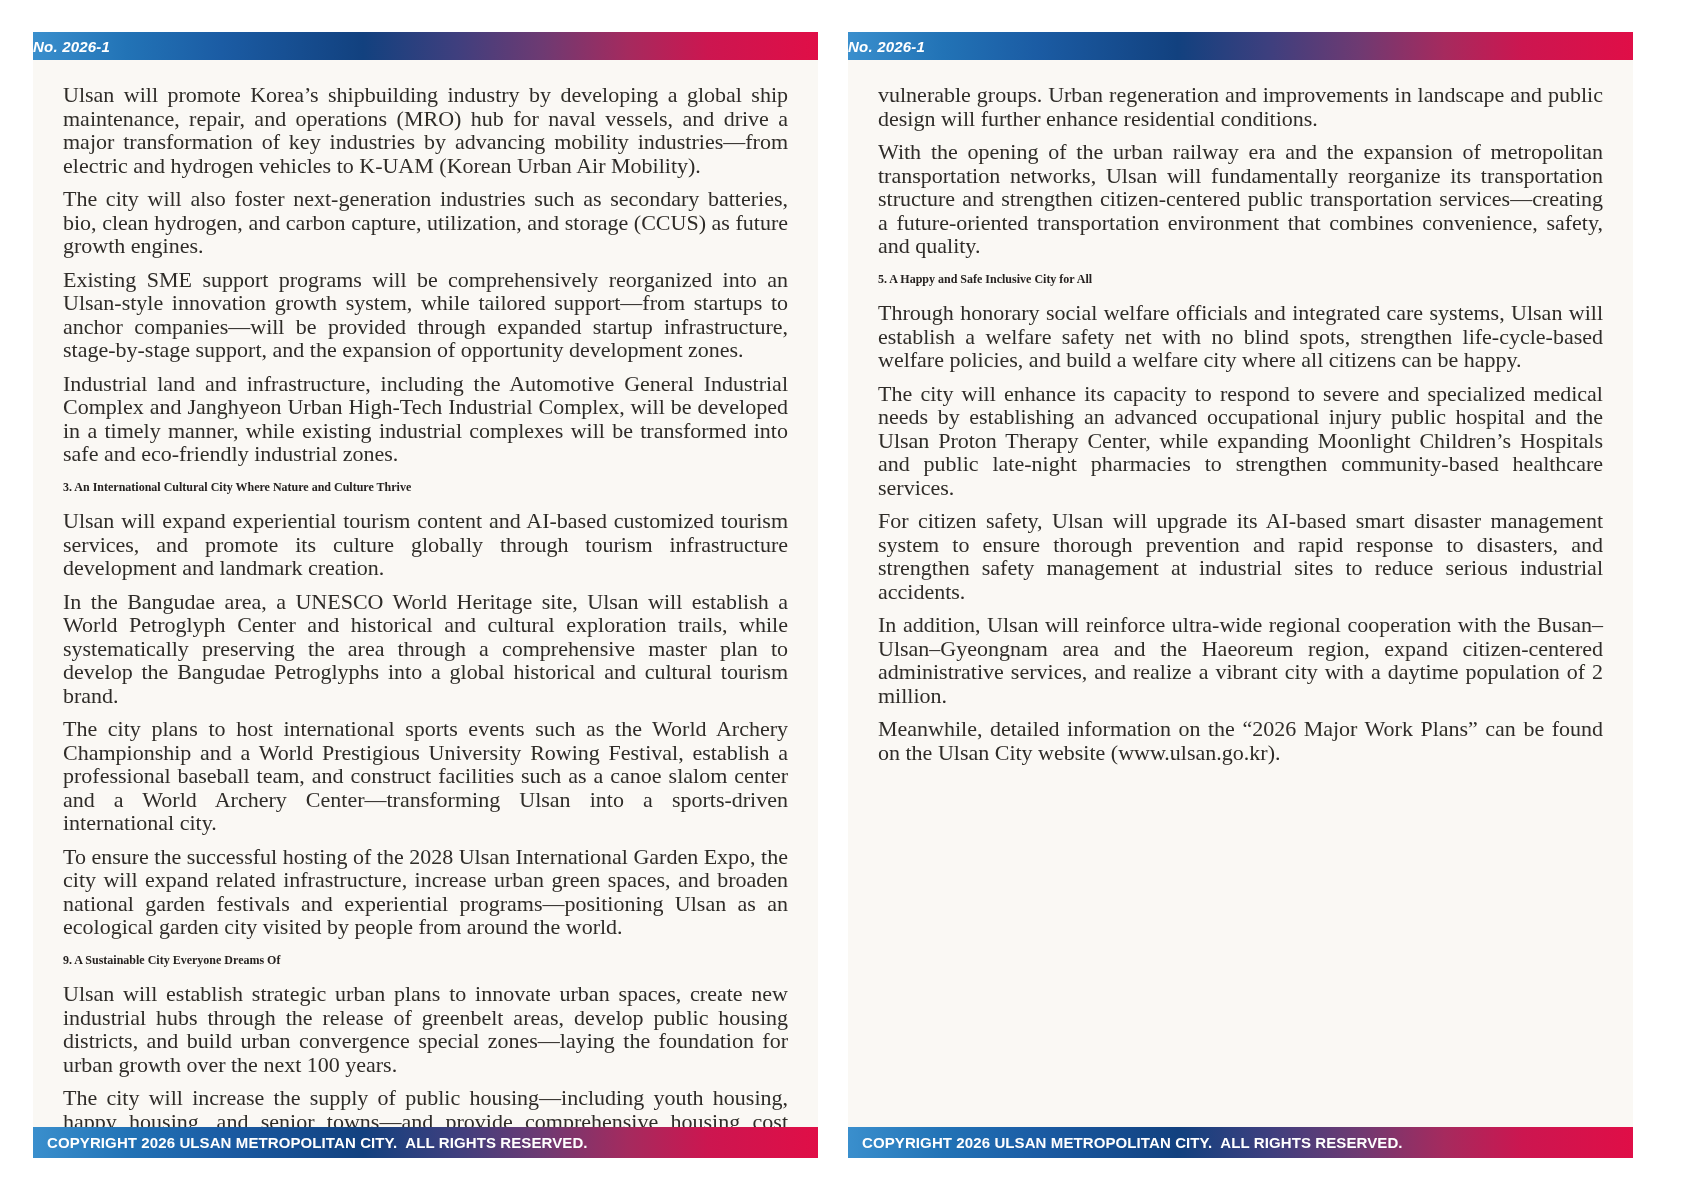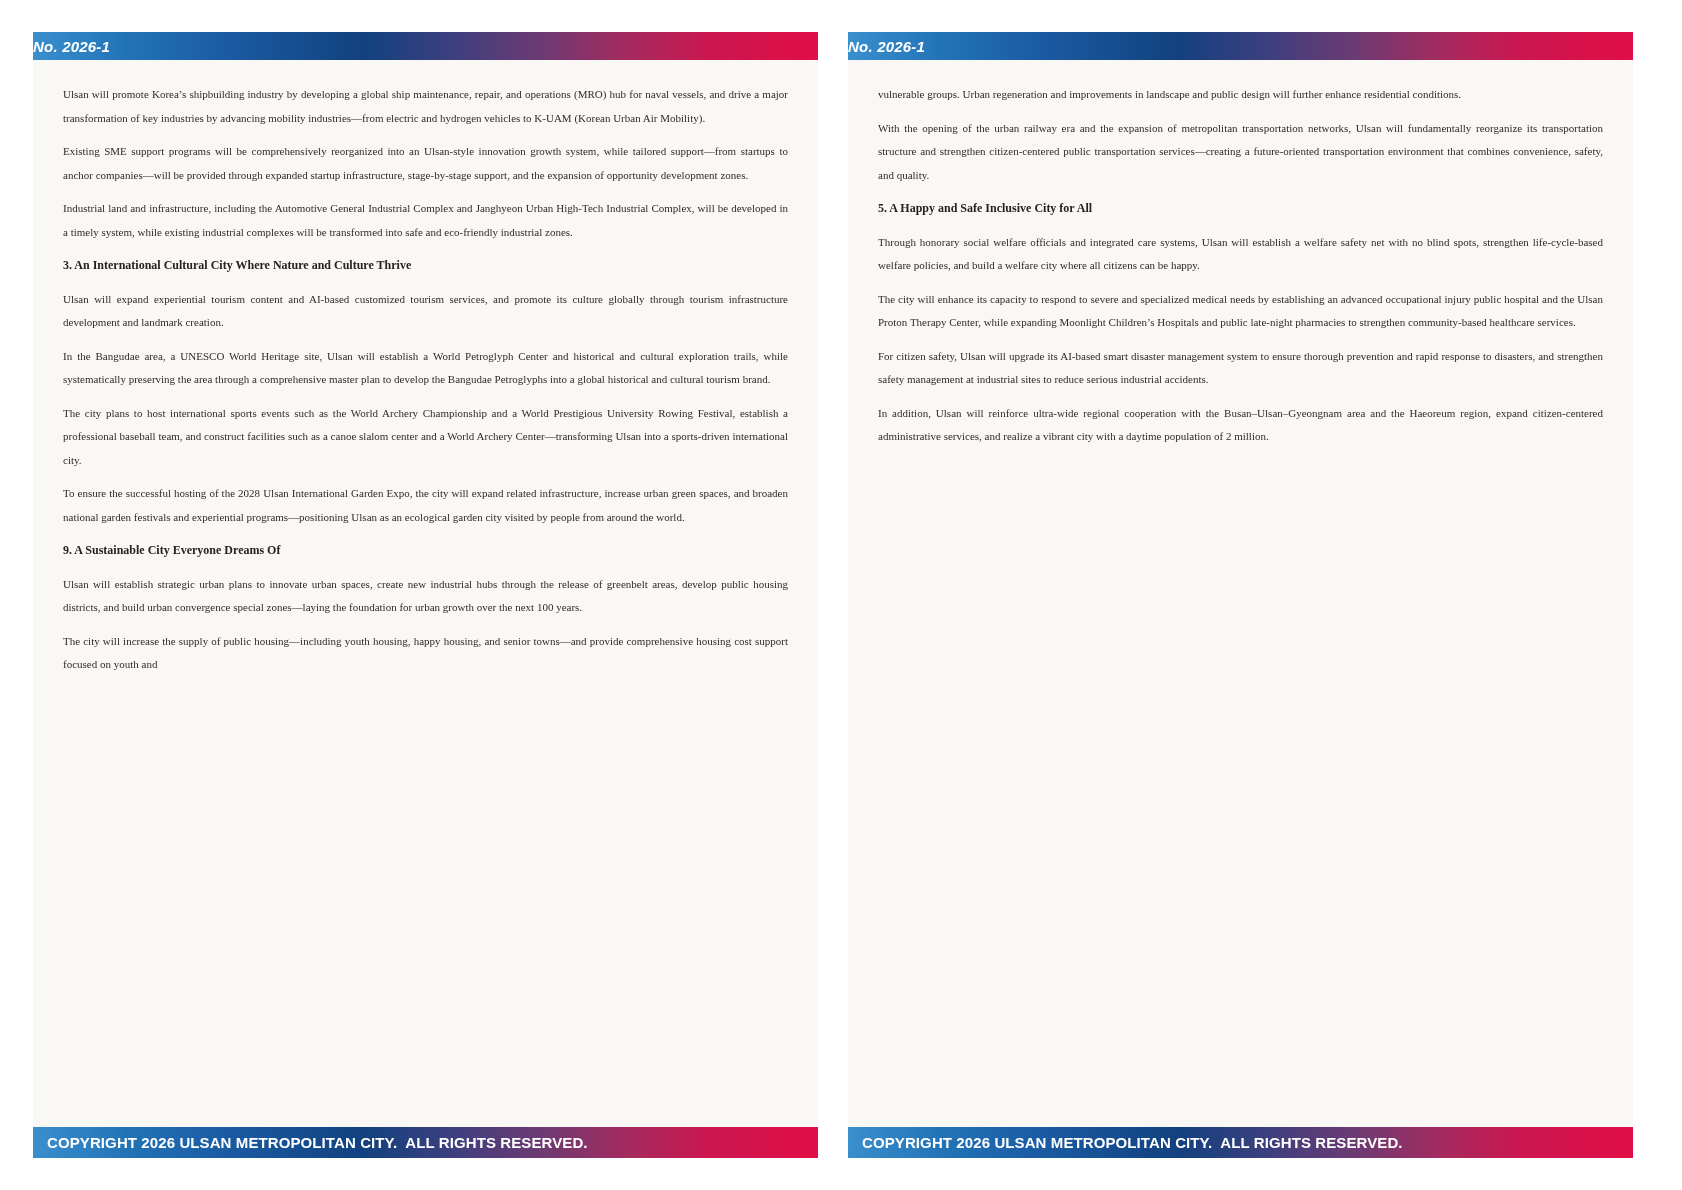--- a/index.html
+++ b/index.html
@@ -48,21 +48,21 @@
     white-space: pre;
   }
   .content {
     position: absolute;
     top: 28px; left: 0; right: 0;
     padding: 23px 30px 0 30px;
     color: #2f2c28;
   }
   .content p {
     margin: 0 0 10px 0;
-    font-size: 11px;
+    font-size: 22px;
     line-height: 23.5px;
     text-align: justify;
   }
   .content p.heading {
     font-weight: 700;
     font-size: 12px;
     color: #262220;
     text-align: left;
     margin: 3px 0 10px 0;
   }
@@ -71,22 +71,23 @@
 <body>
 
 <div class="canvas">
 
   <section class="page left">
     <header class="bar top">
       <span class="doc-no">No. 2026-1</span>
     </header>
     <div class="content">
       <p>Ulsan will promote Korea’s shipbuilding industry by developing a global ship maintenance, repair, and operations (MRO) hub for naval vessels, and drive a major transformation of key industries by advancing mobility industries—from electric and hydrogen vehicles to K-UAM (Korean Urban Air Mobility).</p>
+      <p>The city will also foster next-generation industries such as secondary batteries, bio, clean hydrogen, and carbon capture, utilization, and storage (CCUS) as future growth engines.</p>
       <p>Existing SME support programs will be comprehensively reorganized into an Ulsan-style innovation growth system, while tailored support—from startups to anchor companies—will be provided through expanded startup infrastructure, stage-by-stage support, and the expansion of opportunity development zones.</p>
-      <p>Industrial land and infrastructure, including the Automotive General Industrial Complex and Janghyeon Urban High-Tech Industrial Complex, will be developed in a timely system, while existing industrial complexes will be transformed into safe and eco-friendly industrial zones.</p>
+      <p>Industrial land and infrastructure, including the Automotive General Industrial Complex and Janghyeon Urban High-Tech Industrial Complex, will be developed in a timely manner, while existing industrial complexes will be transformed into safe and eco-friendly industrial zones.</p>
       <p class="heading">3. An International Cultural City Where Nature and Culture Thrive</p>
       <p>Ulsan will expand experiential tourism content and AI-based customized tourism services, and promote its culture globally through tourism infrastructure development and landmark creation.</p>
       <p>In the Bangudae area, a UNESCO World Heritage site, Ulsan will establish a World Petroglyph Center and historical and cultural exploration trails, while systematically preserving the area through a comprehensive master plan to develop the Bangudae Petroglyphs into a global historical and cultural tourism brand.</p>
       <p>The city plans to host international sports events such as the World Archery Championship and a World Prestigious University Rowing Festival, establish a professional baseball team, and construct facilities such as a canoe slalom center and a World Archery Center—transforming Ulsan into a sports-driven international city.</p>
       <p>To ensure the successful hosting of the 2028 Ulsan International Garden Expo, the city will expand related infrastructure, increase urban green spaces, and broaden national garden festivals and experiential programs—positioning Ulsan as an ecological garden city visited by people from around the world.</p>
       <p class="heading">9. A Sustainable City Everyone Dreams Of</p>
       <p>Ulsan will establish strategic urban plans to innovate urban spaces, create new industrial hubs through the release of greenbelt areas, develop public housing districts, and build urban convergence special zones—laying the foundation for urban growth over the next 100 years.</p>
       <p>The city will increase the supply of public housing—including youth housing, happy housing, and senior towns—and provide comprehensive housing cost support focused on youth and</p>
     </div>
     <footer class="bar bottom">
@@ -99,19 +100,20 @@
       <span class="doc-no">No. 2026-1</span>
     </header>
     <div class="content">
       <p>vulnerable groups. Urban regeneration and improvements in landscape and public design will further enhance residential conditions.</p>
       <p>With the opening of the urban railway era and the expansion of metropolitan transportation networks, Ulsan will fundamentally reorganize its transportation structure and strengthen citizen-centered public transportation services—creating a future-oriented transportation environment that combines convenience, safety, and quality.</p>
       <p class="heading">5. A Happy and Safe Inclusive City for All</p>
       <p>Through honorary social welfare officials and integrated care systems, Ulsan will establish a welfare safety net with no blind spots, strengthen life-cycle-based welfare policies, and build a welfare city where all citizens can be happy.</p>
       <p>The city will enhance its capacity to respond to severe and specialized medical needs by establishing an advanced occupational injury public hospital and the Ulsan Proton Therapy Center, while expanding Moonlight Children’s Hospitals and public late-night pharmacies to strengthen community-based healthcare services.</p>
       <p>For citizen safety, Ulsan will upgrade its AI-based smart disaster management system to ensure thorough prevention and rapid response to disasters, and strengthen safety management at industrial sites to reduce serious industrial accidents.</p>
       <p>In addition, Ulsan will reinforce ultra-wide regional cooperation with the Busan–Ulsan–Gyeongnam area and the Haeoreum region, expand citizen-centered administrative services, and realize a vibrant city with a daytime population of 2 million.</p>
+      <p>Meanwhile, detailed information on the “2026 Major Work Plans” can be found on the Ulsan City website (www.ulsan.go.kr).</p>
     </div>
     <footer class="bar bottom">
       <span class="copyright">COPYRIGHT 2026 ULSAN METROPOLITAN CITY.  ALL RIGHTS RESERVED.</span>
     </footer>
   </section>
 
 </div>
 
 </body></html>

